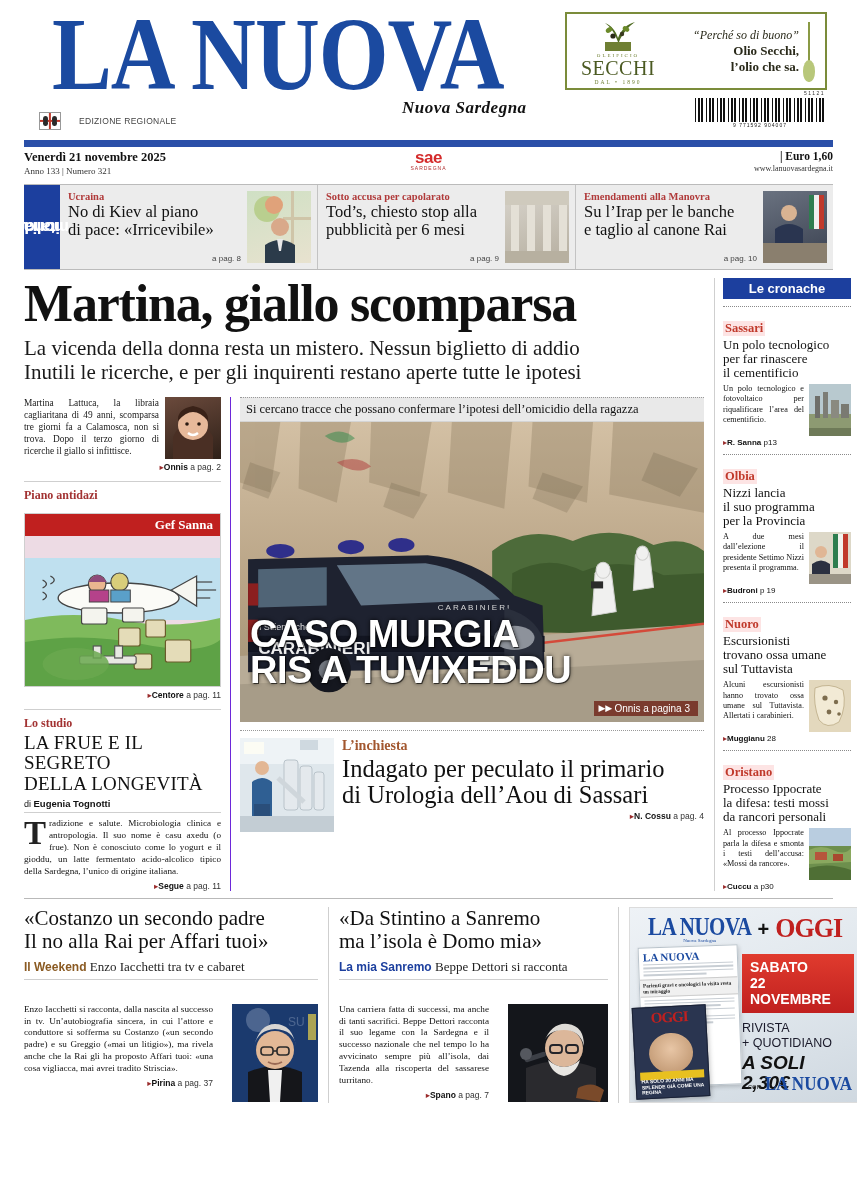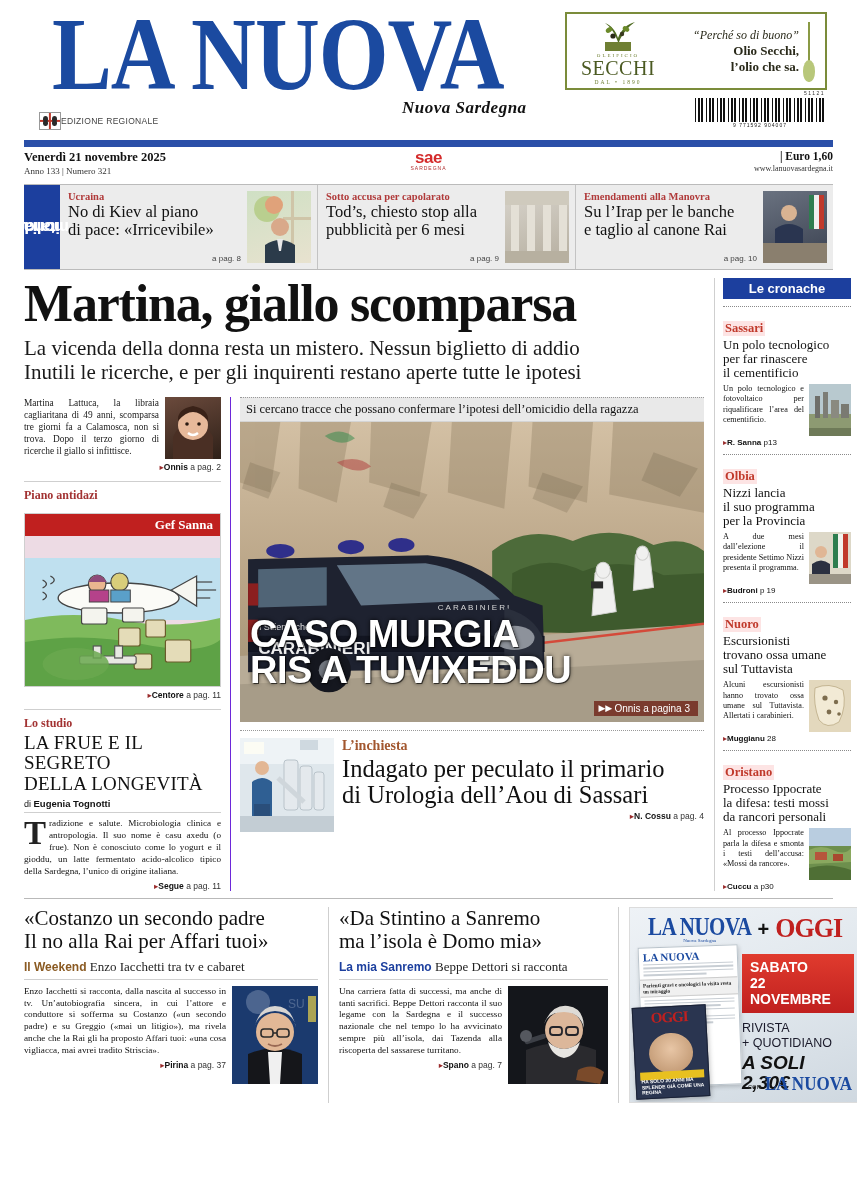--- a/index.html
+++ b/index.html
@@ -25,21 +25,21 @@
     transform: scaleX(1.02) scaleY(1.18);
     transform-origin: left top;
   }
   .logo-sub {
     position: absolute; left: 378px; top: 98px;
     font-family: "Liberation Serif", serif;
     font-style: italic; font-weight: bold;
     font-size: 17px; color: #111;
     letter-spacing: 0.5px;
   }
-  .edizione-row { position: absolute; left: 15px; top: 112px; display: flex; align-items: center; gap: 0; }
+  .edizione-row { position: absolute; left: 15px; top: 112px; display: flex; align-items: center; gap: 18px; }
   .sard-flag { width: 22px; height: 18px; position: relative; background: #fff; border: 0.6px solid #999; }
   .sard-flag .cross-v { position: absolute; left: 50%; top: 0; width: 2.2px; height: 100%; background: #c0392b; transform: translateX(-50%); }
   .sard-flag .cross-h { position: absolute; top: 50%; left: 0; height: 2.2px; width: 100%; background: #c0392b; transform: translateY(-50%); }
   .sard-flag i { position: absolute; width: 5px; height: 6px; background: #2a2a2a; border-radius: 50% 50% 40% 40%; }
   .sard-flag i:nth-child(3){ left: 3px; top: 3px; }
   .sard-flag i:nth-child(4){ right: 3px; top: 3px; }
   .sard-flag i:nth-child(5){ left: 3px; bottom: 3px; }
   .sard-flag i:nth-child(6){ right: 3px; bottom: 3px; }
   .edizione-txt { font-family: "Liberation Sans", sans-serif; font-size: 8.5px; letter-spacing: 0.3px; color: #444; }
 
@@ -192,21 +192,21 @@
   .bot-col { padding-right: 10px; border-right: 1px solid #cfcfcf; }
   .bot-col:last-child { border-right: none; padding-right: 0; padding-left: 10px; }
   .bot-1 { width: 305px; flex: 0 0 305px; }
   .bot-2 { width: 290px; flex: 0 0 290px; padding-left: 10px; }
   .bot-3 { width: 232px; flex: 0 0 232px; }
   .bot-head { font-family: "Liberation Serif", serif; font-size: 21px; line-height: 1.1; color: #111; }
   .bot-kick { margin-top: 5px; font-family: "Liberation Sans", sans-serif; font-size: 12px; padding-bottom: 4px; border-bottom: 1px solid #cfcfcf; }
   .bot-kick b.brown { color: #8a5a22; }
   .bot-kick b.blue { color: #1c3f9e; }
   .bot-kick span { font-family: "Liberation Serif", serif; font-size: 13px; color: #222; }
-  .bot-flow { display: flex; gap: 6px; margin-top: 6px; }
+  .bot-flow { display: flex; gap: 19px; margin-top: 24px; }
   .bot-text { flex: 1; font-family: "Liberation Serif", serif; font-size: 9.2px; line-height: 1.3; text-align: justify; }
   .bot-thumb { width: 86px; height: 98px; flex: 0 0 86px; position: relative; overflow: hidden; }
   .bot-thumb.w2 { width: 100px; flex: 0 0 100px; }
 
   
   .promo { width: 232px; height: 196px; position: relative; overflow: hidden; border: 1px solid #dcdcdc;
            background: linear-gradient(160deg,#eef2f6 0%, #dfe6ec 55%, #cfd8e0 100%); }
   .promo-top { display: flex; align-items: center; justify-content: center; gap: 6px; padding-top: 6px; }
   .promo-lanuova { font-family: "Liberation Serif", serif; font-weight: bold; font-size: 21px; color: #1b4aa0; letter-spacing: -0.5px; transform: scaleY(1.15); }
   .promo-plus { font-family: "Liberation Sans", sans-serif; font-weight: bold; font-size: 20px; color: #111; }

